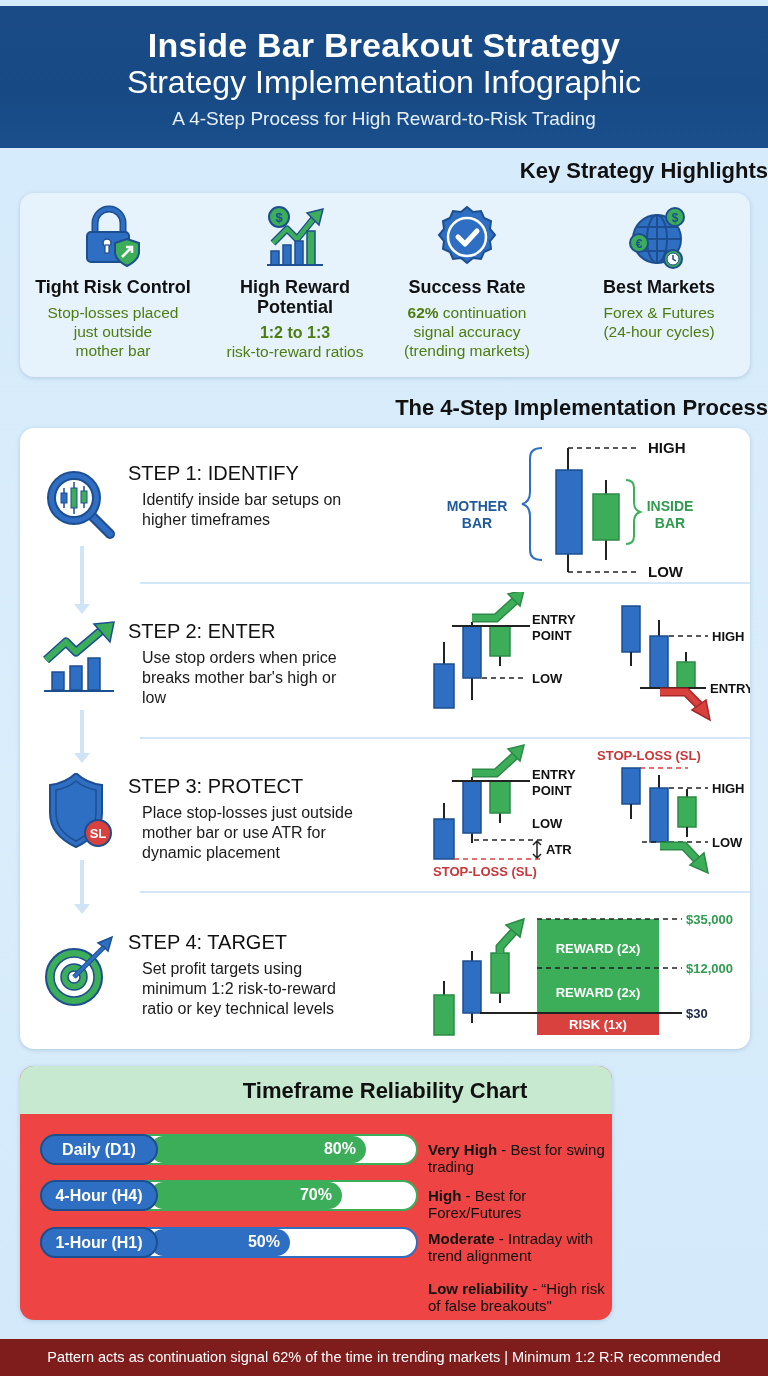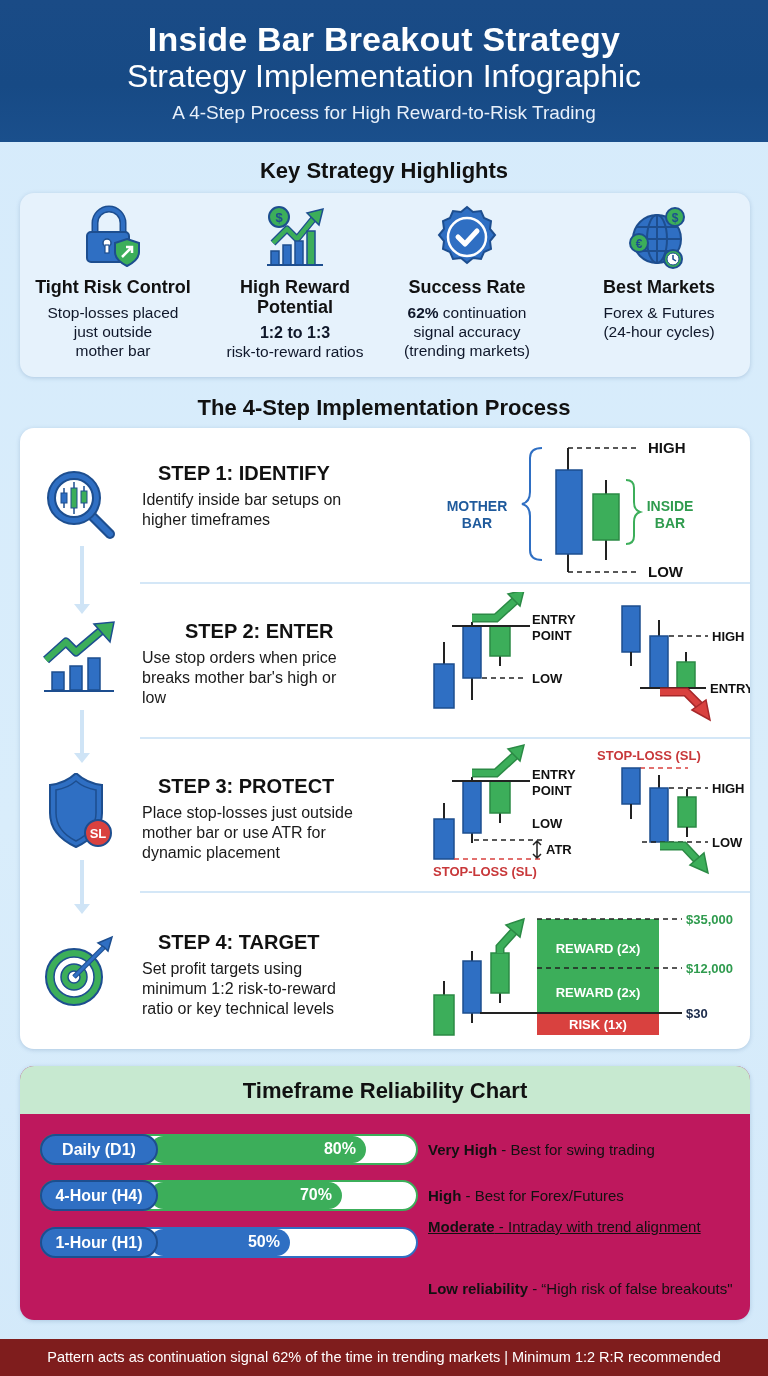--- a/index.html
+++ b/index.html
@@ -4,59 +4,59 @@
 <style>
   * { box-sizing: border-box; margin: 0; padding: 0; }
   html, body { width: 768px; height: 1376px; overflow: hidden; }
   body {
     font-family: "Liberation Sans", "DejaVu Sans", sans-serif;
     background: linear-gradient(180deg, #d6ebfb 0%, #d9edfb 60%, #d3e9fa 100%);
     color: #111;
     position: relative;
   }
   .header {
-    position: absolute; left: 0; top: 0; width: 768px; height: 142px;
+    position: absolute; left: 0; top: 6px; width: 768px; height: 142px;
     background: linear-gradient(180deg, #1a4b86 0%, #174a85 60%, #1a4f8c 100%);
     text-align: center; color: #fff;
   }
   .header .t1 { position: absolute; top: 20px; width: 100%; font-size: 34px; font-weight: bold; letter-spacing: 0.2px; }
   .header .t2 { position: absolute; top: 58px; width: 100%; font-size: 32px; font-weight: normal; }
   .header .sub { position: absolute; top: 102px; width: 100%; font-size: 19px; color: #e8f0fa; }
 
-  .section-title { position: absolute; width: 768px; text-align: center; font-weight: bold; font-size: 22px; color: #111; }
+  .section-title { position: absolute; width: 768px; text-align: right; font-weight: bold; font-size: 22px; color: #111; }
 
   .highlights {
     position: absolute; left: 20px; top: 193px; width: 730px; height: 184px;
     background: #e6f2fc; border-radius: 14px;
     box-shadow: 0 1px 4px rgba(60,100,150,0.25);
   }
   .hl { position: absolute; top: 0; width: 182px; height: 184px; text-align: center; }
   .hl .icon { position: absolute; left: 50%; top: 12px; transform: translateX(-50%); width: 64px; height: 64px; }
   .hl .title { position: absolute; top: 84px; width: 100%; font-weight: bold; font-size: 18px; line-height: 20px; }
-  .hl .desc { position: absolute; width: 100%; font-size: 15.5px; line-height: 19px; color: #0f172a; }
+  .hl .desc { position: absolute; width: 100%; font-size: 15.5px; line-height: 19px; color: #4d7c0f; }
   .hl .desc b { font-weight: bold; }
 
   .steps {
     position: absolute; left: 20px; top: 428px; width: 730px; height: 621px;
     background: #fff; border-radius: 14px;
     box-shadow: 0 1px 4px rgba(60,100,150,0.25);
   }
   .step { position: absolute; left: 0; width: 730px; }
   .step .sicon { position: absolute; left: 22px; width: 76px; height: 76px; }
-  .step .stitle { position: absolute; left: 138px; font-weight: bold; font-size: 20px; }
+  .step .stitle { position: absolute; left: 108px; font-weight: normal; font-size: 20px; }
   .step .sdesc { position: absolute; left: 122px; width: 270px; font-size: 16px; line-height: 20px; color: #1a1a1a; }
   .step .diagram { position: absolute; left: 400px; width: 330px; }
   .divider { position: absolute; left: 120px; width: 610px; height: 2px; background: #d4e7f7; }
   .vconn { position: absolute; left: 60px; width: 4px; background: #cfe4f6; }
   .arrowhead { position: absolute; left: 54px; width: 0; height: 0;
     border-left: 8px solid transparent; border-right: 8px solid transparent; border-top: 10px solid #cfe4f6; }
 
   .tf-panel {
-    position: absolute; left: 20px; top: 1066px; width: 730px; height: 254px;
-    background: #be185d; border-radius: 14px;
+    position: absolute; left: 20px; top: 1066px; width: 592px; height: 254px;
+    background: #ef4444; border-radius: 14px;
     box-shadow: 0 1px 4px rgba(60,100,150,0.25); overflow: hidden;
   }
   .tf-head { position: absolute; left: 0; top: 0; width: 730px; height: 48px; background: #c7e9d0; }
   .tf-title { position: absolute; top: 12px; width: 730px; text-align: center; font-weight: bold; font-size: 22px; }
   .tf-row { position: absolute; left: 20px; width: 378px; height: 31px; }
   .tf-track { position: absolute; left: 0; top: 0; width: 378px; height: 31px; background: #fff; border-radius: 16px; border: 2px solid; }
   .tf-fill { position: absolute; left: 0; top: 2px; height: 27px; border-radius: 14px; }
   .tf-pct { position: absolute; top: 6px; font-size: 16px; font-weight: bold; color: #fff; text-align: right; }
   .tf-label { position: absolute; left: 0; top: 0; width: 118px; height: 31px; background: #2f6fc3; border: 2px solid #1d4e8f; border-radius: 16px;
     color: #fff; font-weight: bold; font-size: 16px; text-align: center; line-height: 27px; }
@@ -215,21 +215,21 @@
   <div class="step" style="top:156px;">
     <svg class="sicon" style="top:36px;" viewBox="0 0 76 76">
       <path d="M4 40 L24 22 L34 32 L60 10" fill="none" stroke="#1d4e8f" stroke-width="9" stroke-linejoin="round"></path>
       <path d="M4 40 L24 22 L34 32 L60 10" fill="none" stroke="#3cae5a" stroke-width="6" stroke-linejoin="round"></path>
       <path d="M52 4 L72 2 L68 22 Z" fill="#3cae5a" stroke="#1d4e8f" stroke-width="1.5"></path>
       <rect x="10" y="52" width="12" height="18" fill="#2f6fc3" stroke="#1d4e8f" stroke-width="1.5"></rect>
       <rect x="28" y="46" width="12" height="24" fill="#2f6fc3" stroke="#1d4e8f" stroke-width="1.5"></rect>
       <rect x="46" y="38" width="12" height="32" fill="#2f6fc3" stroke="#1d4e8f" stroke-width="1.5"></rect>
       <line x1="2" y1="71" x2="72" y2="71" stroke="#1d4e8f" stroke-width="2"></line>
     </svg>
-    <div class="stitle" style="top:36px;margin-left:27px;">STEP 2: ENTER</div>
+    <div class="stitle" style="top:36px;">STEP 2: ENTER</div>
     <div class="sdesc" style="top:64px;">
       <div>Use stop orders when price</div>
       <div>breaks mother bar's high or</div>
       <div>low</div>
     </div>
     <svg class="diagram" style="top:8px;" width="330" height="140" viewBox="0 0 330 140">
       <line x1="24" y1="50" x2="24" y2="72" stroke="#222" stroke-width="2"></line>
       <rect x="14" y="72" width="20" height="44" fill="#2f6fc3" stroke="#1d4e8f" stroke-width="1.5"></rect>
       <line x1="52" y1="30" x2="52" y2="108" stroke="#222" stroke-width="2"></line>
       <rect x="43" y="34" width="18" height="52" fill="#2f6fc3" stroke="#1d4e8f" stroke-width="1.5"></rect>
@@ -371,18 +371,18 @@
     <div class="tf-label">4-Hour (H4)</div>
   </div>
   <div class="tf-desc" style="top:121px;"><b>High</b><span> - Best for Forex/Futures</span></div>
 
   <div class="tf-row" style="top:161px;">
     <div class="tf-track" style="border-color:#2f6fc3;"></div>
     <div class="tf-fill" style="left:110px;width:140px;background:#2f6fc3;"></div>
     <div class="tf-pct" style="left:110px;width:130px;">50%</div>
     <div class="tf-label">1-Hour (H1)</div>
   </div>
-  <div class="tf-desc" style="top:152px;text-decoration:underline;"><b>Moderate</b><span> - Intraday with trend alignment</span></div>
+  <div class="tf-desc" style="top:164px;"><b>Moderate</b><span> - Intraday with trend alignment</span></div>
 
   <div class="tf-desc" style="top:214px;"><b>Low reliability</b><span> - “High risk of false breakouts"</span></div>
 </div>
 
 <div class="footer">Pattern acts as continuation signal 62% of the time in trending markets | Minimum 1:2 R:R recommended</div>
 
 </body></html>

